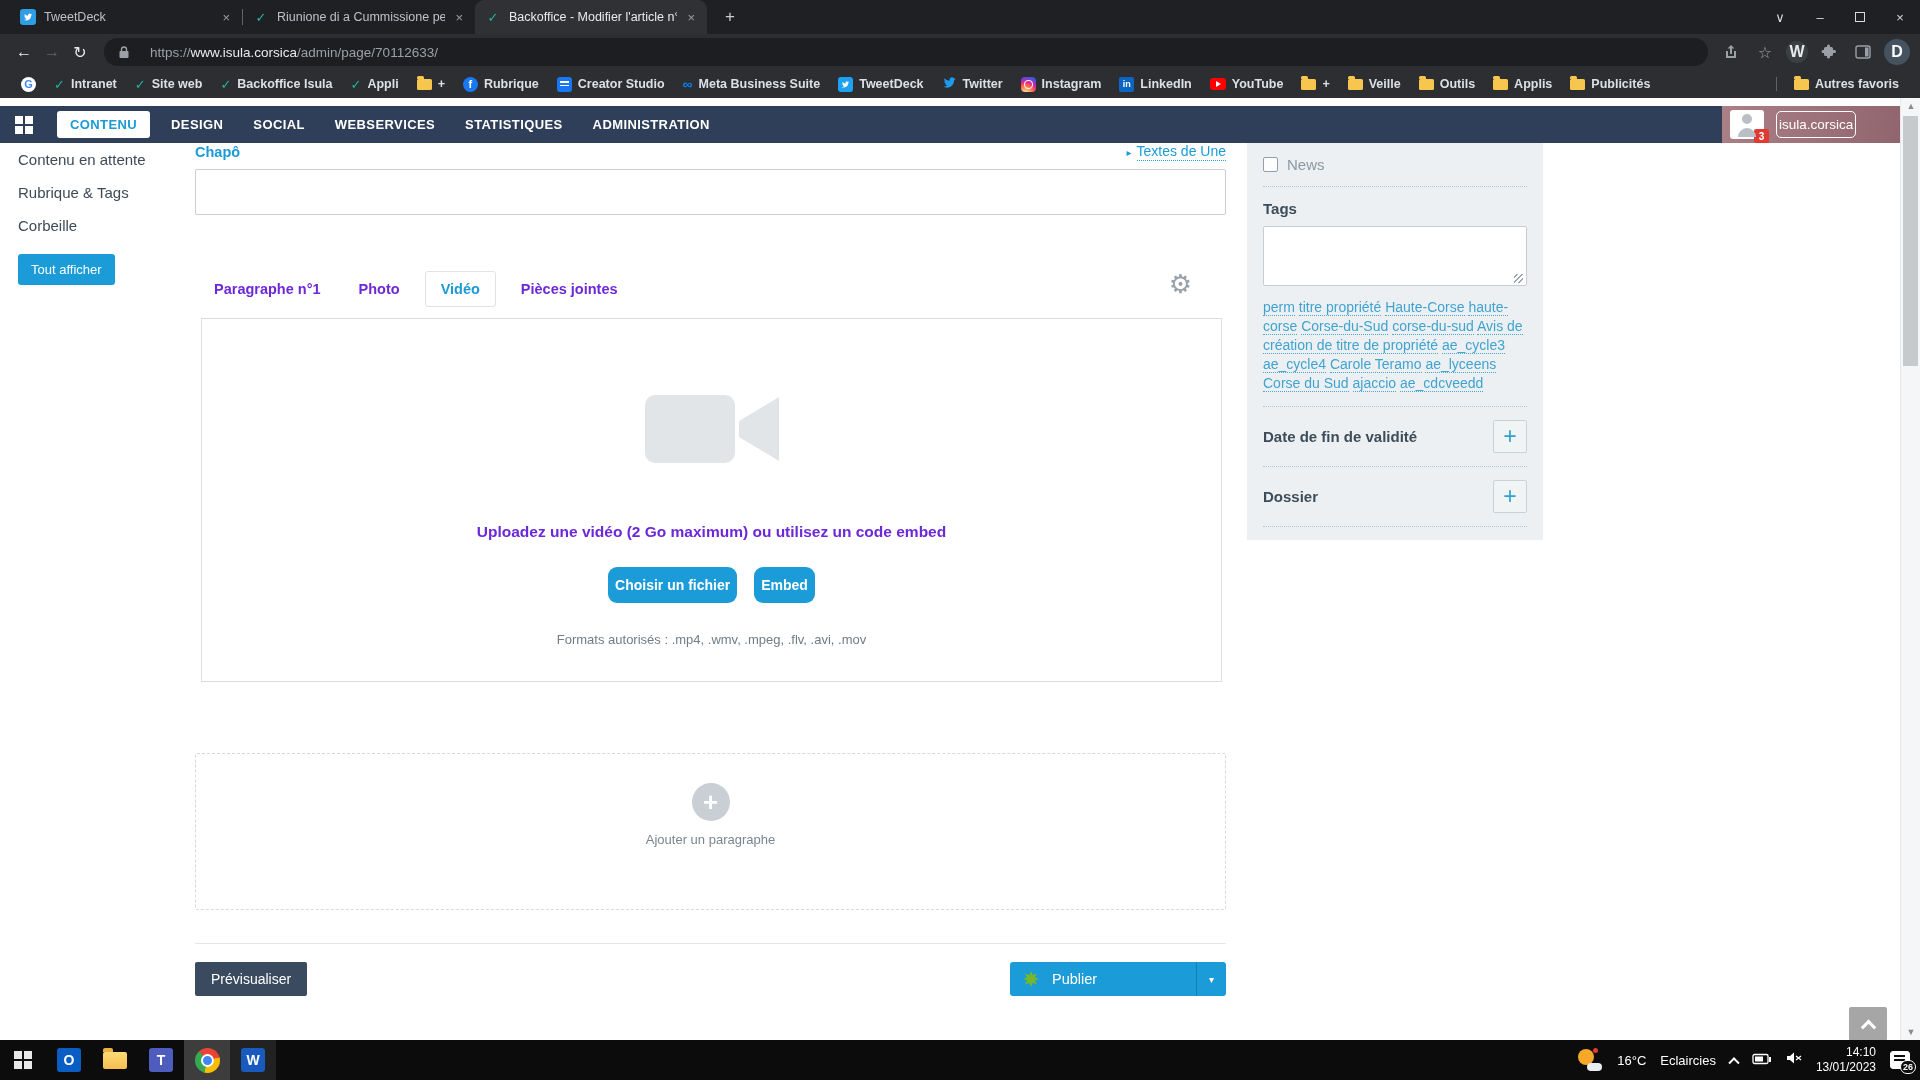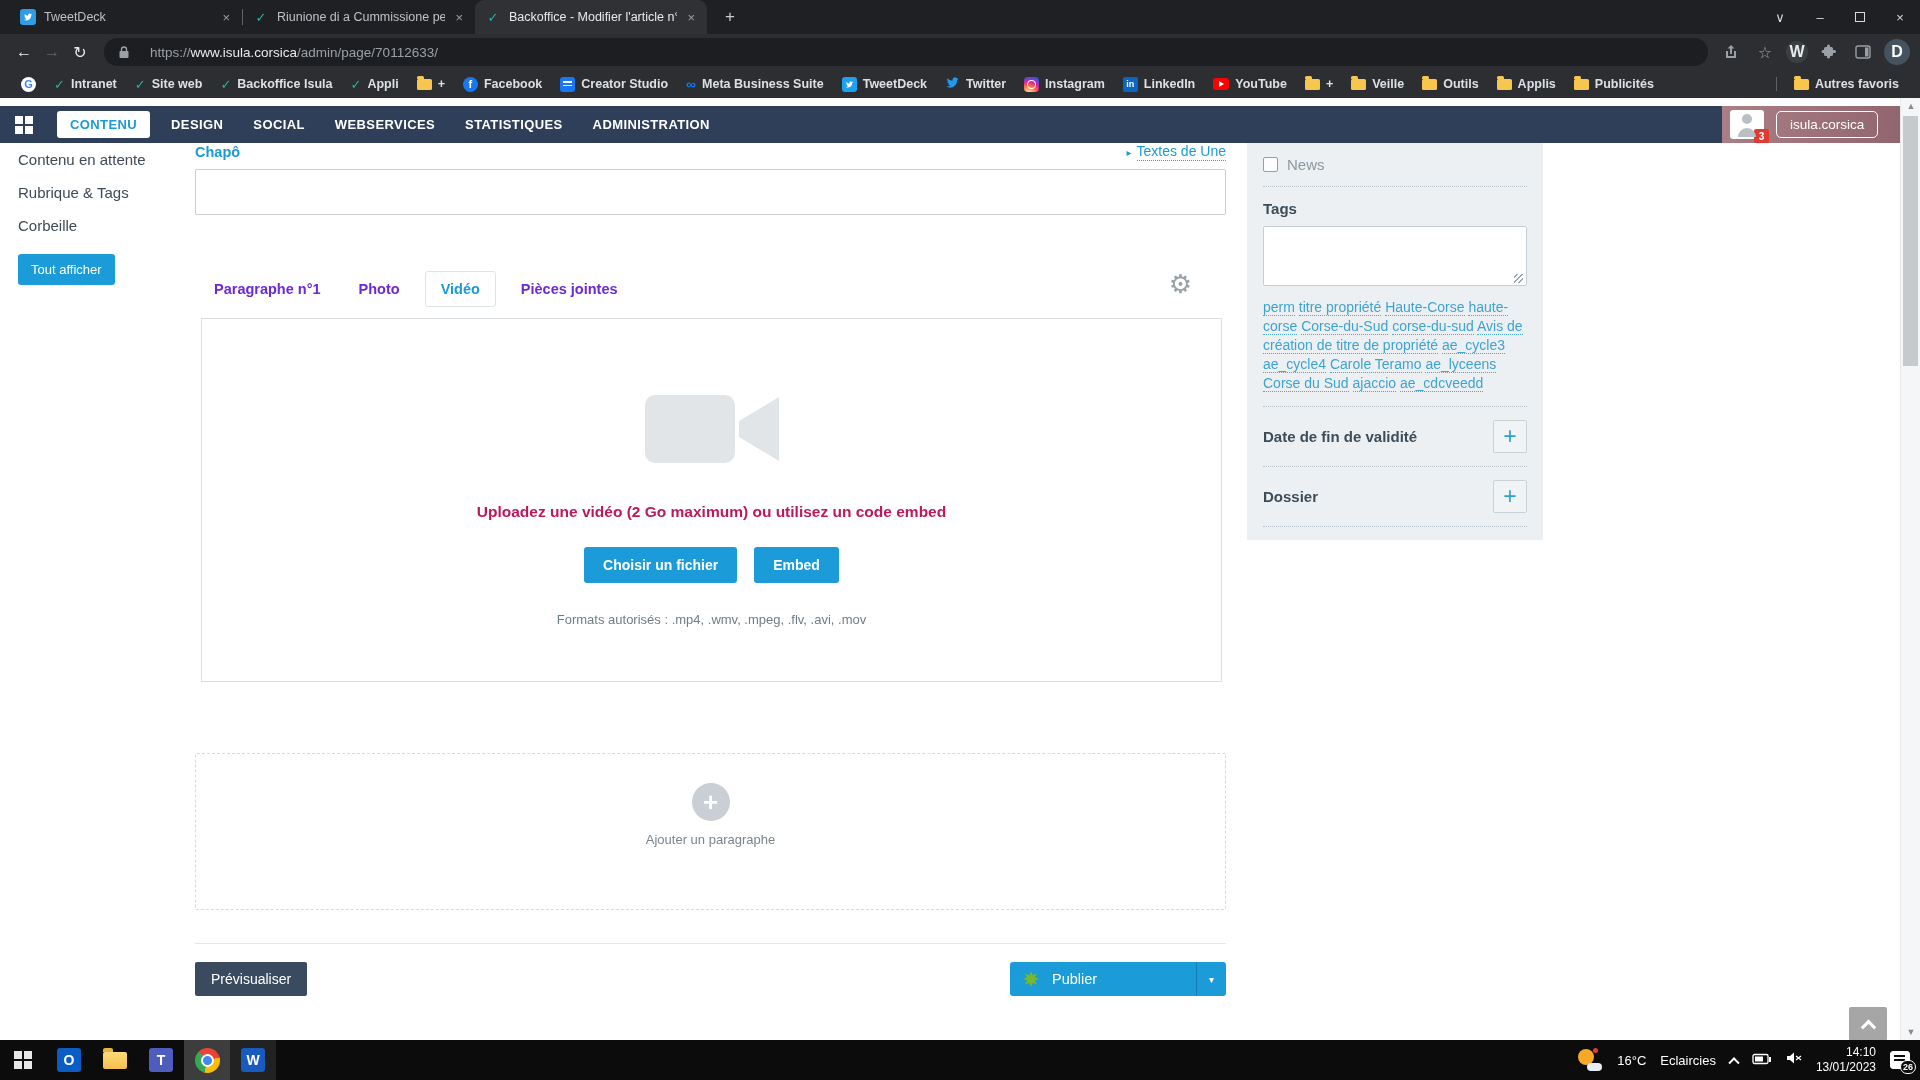--- a/index.html
+++ b/index.html
@@ -64,44 +64,44 @@
   .appnav { position:absolute; top:8px; left:0; width:1900px; height:37px; background:#2f3f59; display:flex; align-items:center; }
   .grid-ic { width:18px; height:18px; margin:0 15px; display:grid; grid-template-columns:8px 8px; grid-template-rows:8px 8px; gap:2px; }
   .grid-ic i { background:#fff; }
   .appnav-item { height:100%; display:flex; align-items:center; padding:0 15px; color:#fff; font-size:13px; font-weight:600; letter-spacing:.4px; }
   .appnav-item.active { background:#fff; color:#1a9bd7; font-weight:700; height:27px; border-radius:3px; margin:0 6px 0 9px; padding:0 13px; }
   .nav-user { margin-left:auto; width:178px; height:100%; background:linear-gradient(100deg,#ab7f86,#91656d); display:flex; align-items:center; gap:12px; padding:0 8px; }
   .nav-avatar { position:relative; width:34px; height:29px; background:#fff; border-radius:3px; }
   .nav-avatar::before { content:""; position:absolute; top:4px; left:12px; width:10px; height:10px; border-radius:50%; background:#b9bfc4; }
   .nav-avatar::after { content:""; position:absolute; bottom:2px; left:8px; width:18px; height:9px; border-radius:9px 9px 0 0; background:#b9bfc4; }
   .nav-badge { position:absolute; right:-5px; bottom:-4px; min-width:15px; height:14px; background:#e03a33; color:#fff; font-size:10px; font-weight:bold; display:flex; align-items:center; justify-content:center; border-radius:2px; padding:0 2px; }
-  .nav-account { border:1.5px solid #fff; border-radius:5px; color:#fff; font-size:13.5px; padding:5px 13px; }
+  .nav-account { border:1.5px solid #fff; border-radius:5px; color:#fff; font-size:13.5px; padding:5px 2px; }
 
   
   .sidebar { position:absolute; top:45px; left:0; width:195px; }
   .sb-item { font-size:15px; color:#3e4a56; padding:8px 18px; }
   .sb-btn { display:inline-block; margin:12px 0 0 18px; background:#1b9cd8; color:#fff; font-size:13px; padding:8px 13px; border-radius:3px; }
 
   
   .main { position:absolute; left:195px; top:45px; width:1031px; height:860px; }
   .chapo-row { position:absolute; top:0; left:0; right:0; display:flex; justify-content:space-between; align-items:center; }
   .chapo-label { font-size:14.5px; font-weight:bold; color:#1a9bd7; }
   .une-link { display:flex; align-items:center; gap:5px; color:#1a9bd7; font-size:14px; }
   .une-link .tri { font-size:10px; }
   .une-link .txt { border-bottom:1px dotted #2d9fd0; padding-bottom:1px; }
   .chapo-ta { position:absolute; top:26px; left:0; width:100%; height:46px; border:1px solid #c9ced3; border-radius:2px; background:#fff; resize:none; }
   .ed-tabs { position:absolute; top:126px; left:0; right:0; height:40px; display:flex; align-items:center; }
   .ed-tab { font-size:14.5px; font-weight:600; color:#6d28d9; padding:0 19px; }
   .ed-tab.active { color:#1a9bd7; border:1px solid #dfe3e6; background:#fff; border-radius:3px; padding:9px 15px; margin:0 6px; }
   .gear { position:absolute; right:34px; top:0; font-size:26px; color:#97a1a9; }
   .video-panel { position:absolute; top:175px; left:6px; right:4px; height:364px; border:1px solid #dcdfe2; text-align:center; }
   .cam { margin-top:62px; }
-  .upload-title { margin-top:22px; font-size:15.5px; font-weight:700; color:#be185d; }
+  .upload-title { margin-top:42px; font-size:15.5px; font-weight:700; color:#6d28d9; }
   .vbtn-row { margin-top:26px; display:flex; justify-content:center; gap:17px; }
-  .blue-btn { background:#1b9cd8; color:#fff; font-size:14px; font-weight:700; padding:10px 19px; border-radius:3px; border:none; }
+  .blue-btn { background:#1b9cd8; color:#fff; font-size:14px; font-weight:700; padding:10px 7px; border-radius:9px; border:none; }
   .formats { margin-top:29px; font-size:13px; color:#6f7d87; }
   .dashed-panel { position:absolute; top:610px; left:0; right:0; height:157px; border:1px dashed #d6dade; border-radius:2px; text-align:center; padding-top:29px; }
   .plus-circle { display:inline-flex; width:38px; height:38px; border-radius:50%; background:#c9cfd5; color:#fff; font-size:26px; font-weight:bold; align-items:center; justify-content:center; }
   .addp-label { margin-top:11px; font-size:13px; color:#79858f; }
   .main-hr { position:absolute; top:800px; left:0; right:0; border-top:1px solid #e3e6e9; }
   .preview-btn { position:absolute; top:819px; left:0; background:#3a4b60; color:#fff; font-size:14px; padding:9px 16px; border-radius:2px; border:none; }
   .publish-btn { position:absolute; top:819px; right:0; width:216px; height:34px; background:#1b9cd8; border-radius:3px; display:flex; align-items:stretch; overflow:hidden; }
   .publish-main { flex:1; display:flex; align-items:center; gap:13px; padding-left:13px; color:#fff; font-size:14.5px; }
   .publish-caret { width:30px; border-left:1px solid rgba(0,0,0,.18); display:flex; align-items:center; justify-content:center; color:#fff; font-size:10px; }
 
@@ -246,21 +246,21 @@
     <span class="bm">
         <i class="ic-check">✓</i>
         <b class="bm-l">Appli</b>
       </span>
     <span class="bm">
         <i class="ic-folder"></i>
         <b class="bm-l">+</b>
       </span>
     <span class="bm">
         <i class="ic-fb">f</i>
-        <b class="bm-l">Facebook</b>
+        <b class="bm-l">Rubrique</b>
       </span>
     <span class="bm">
         <i class="ic-cs"></i>
         <b class="bm-l">Creator Studio</b>
       </span>
     <span class="bm">
         <i class="ic-meta">∞</i>
         <b class="bm-l">Meta Business Suite</b>
       </span>
     <span class="bm">

